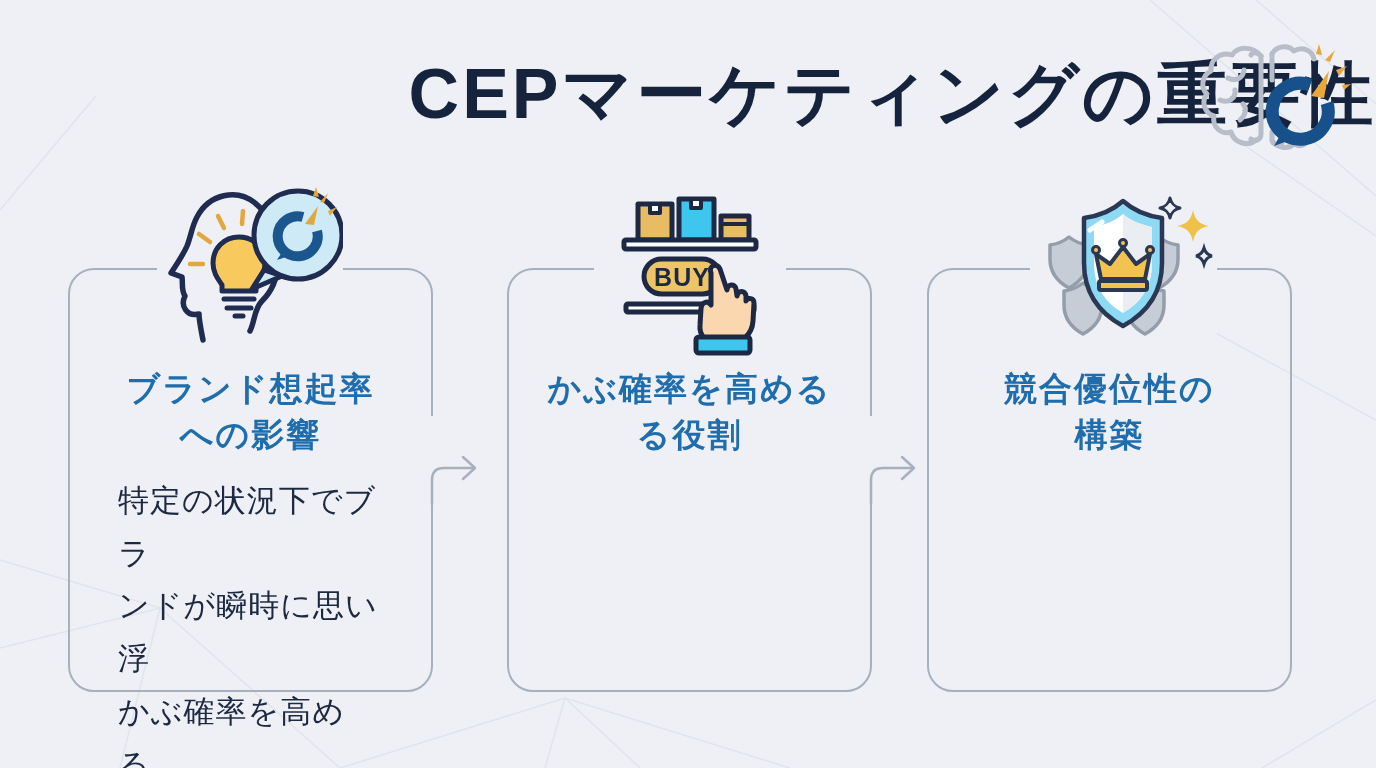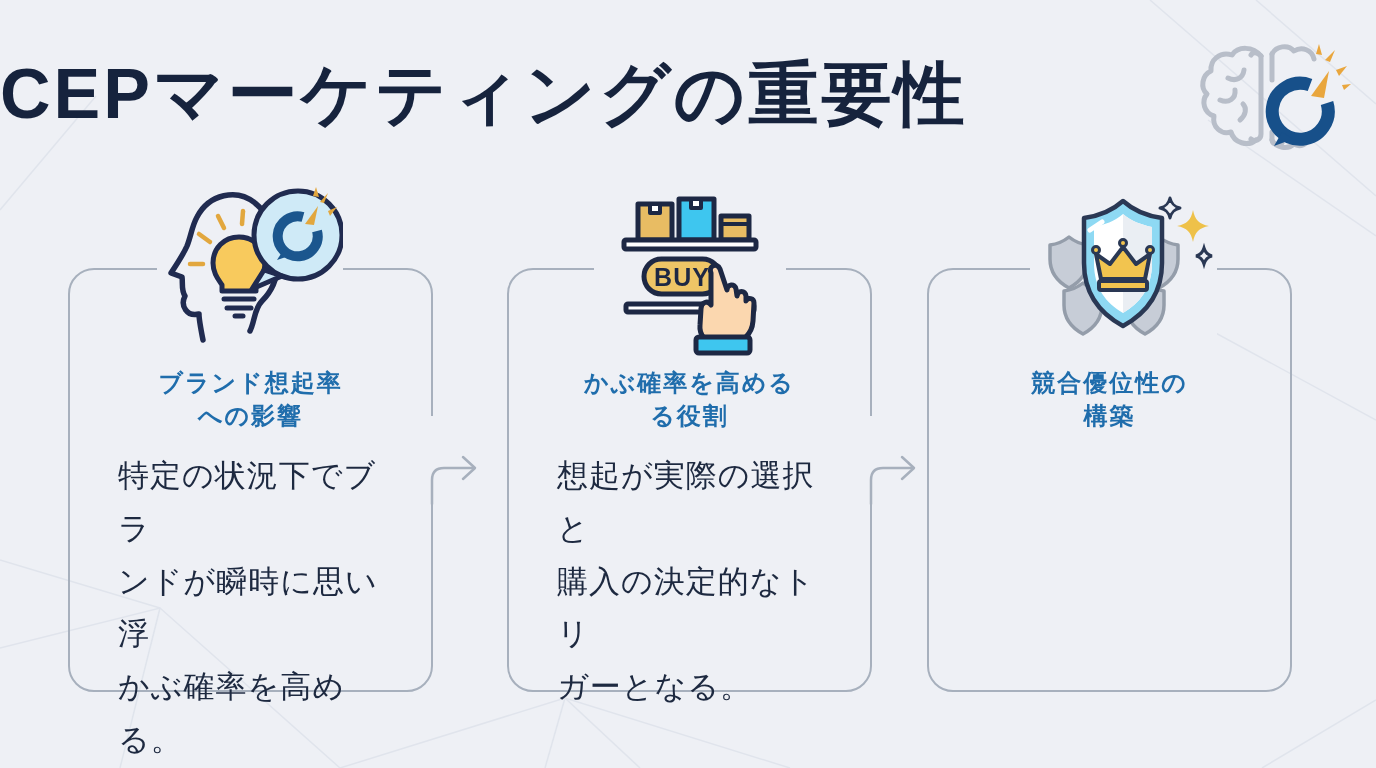--- a/index.html
+++ b/index.html
@@ -4,31 +4,31 @@
 <style>
   html,body{margin:0;padding:0;background:#e4e7ee;}
   .slide{
     position:relative;width:1376px;height:768px;overflow:hidden;
     background:#eef0f5;
     font-family:"Liberation Sans","DejaVu Sans",sans-serif;
   }
   .bg-pattern{position:absolute;left:0;top:0;z-index:0;}
   .title{
     position:absolute;top:58px;left:0;width:1376px;margin:0;z-index:1;
-    text-align:left;font-size:70px;line-height:1.05;font-weight:800;
+    text-align:right;font-size:70px;line-height:1.05;font-weight:800;
     letter-spacing:3px;color:#16233d;
   }
   .brain-icon{position:absolute;left:1198px;top:40px;z-index:1;}
   .card{
     position:absolute;top:268px;width:365px;height:424px;box-sizing:border-box;
     border:2px solid #a7b0bd;border-radius:26px;z-index:1;
   }
   .card1{left:68px}.card2{left:507px}.card3{left:927px}
   .card-title{
-    margin:96px 0 0;text-align:center;font-size:24px;line-height:1.38;
+    margin:96px 0 0;text-align:center;font-size:33px;line-height:1.38;
     font-weight:bold;color:#1f6dac;letter-spacing:2px;white-space:pre-line;
   }
   .card-body{
     margin:18px 0 0;padding:0 34px 0 48px;font-size:31px;line-height:1.7;
     color:#1d2940;letter-spacing:1px;white-space:pre-line;
   }
   .icon-wrap{
     position:absolute;z-index:2;background:#eef0f5;
     display:flex;align-items:center;justify-content:flex-start;
   }
@@ -123,23 +123,20 @@
         <path d="M163,22 L171,13 L167,23 Z"></path>
         <path d="M171,31 L180,27 L173,36 Z"></path>
         <path d="M156,16 L159,7 L162,17 Z"></path>
       </g>
     </svg>
   </div>
 
   <section class="card card2">
     <h2 class="card-title">かぶ確率を高める
 る役割</h2>
-    <p class="card-body">想起が実際の選択と
-購入の決定的なトリ
-ガーとなる。</p>
   </section>
   <div class="icon-wrap icon2">
     <svg width="192" height="172" viewBox="0 0 192 172">
       <g stroke="#1d2844" stroke-linejoin="round">
         <rect x="44" y="20" width="34" height="36" fill="#e8bc63" stroke-width="5"></rect>
         <rect x="56" y="20" width="10" height="9" fill="#ffffff" stroke-width="4"></rect>
         <rect x="85" y="15" width="35" height="41" fill="#3ec6ef" stroke-width="5"></rect>
         <rect x="97" y="15" width="10" height="9" fill="#ffffff" stroke-width="4"></rect>
         <rect x="127" y="32" width="28" height="24" fill="#e8bc63" stroke-width="5"></rect>
         <line x1="127" y1="40" x2="155" y2="40" stroke-width="4"></line>

